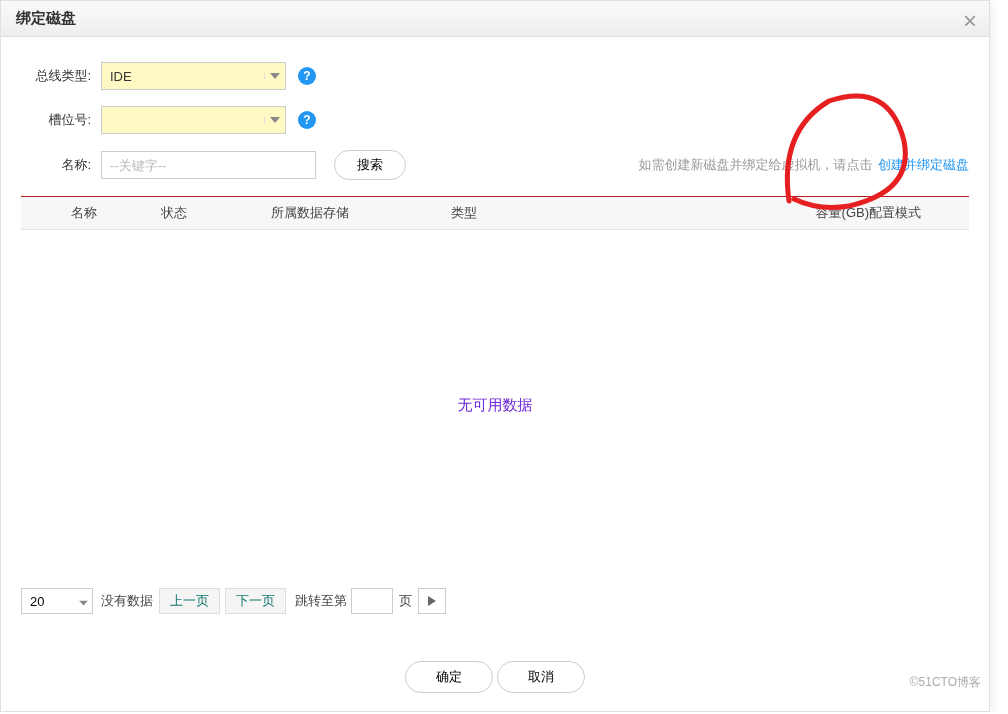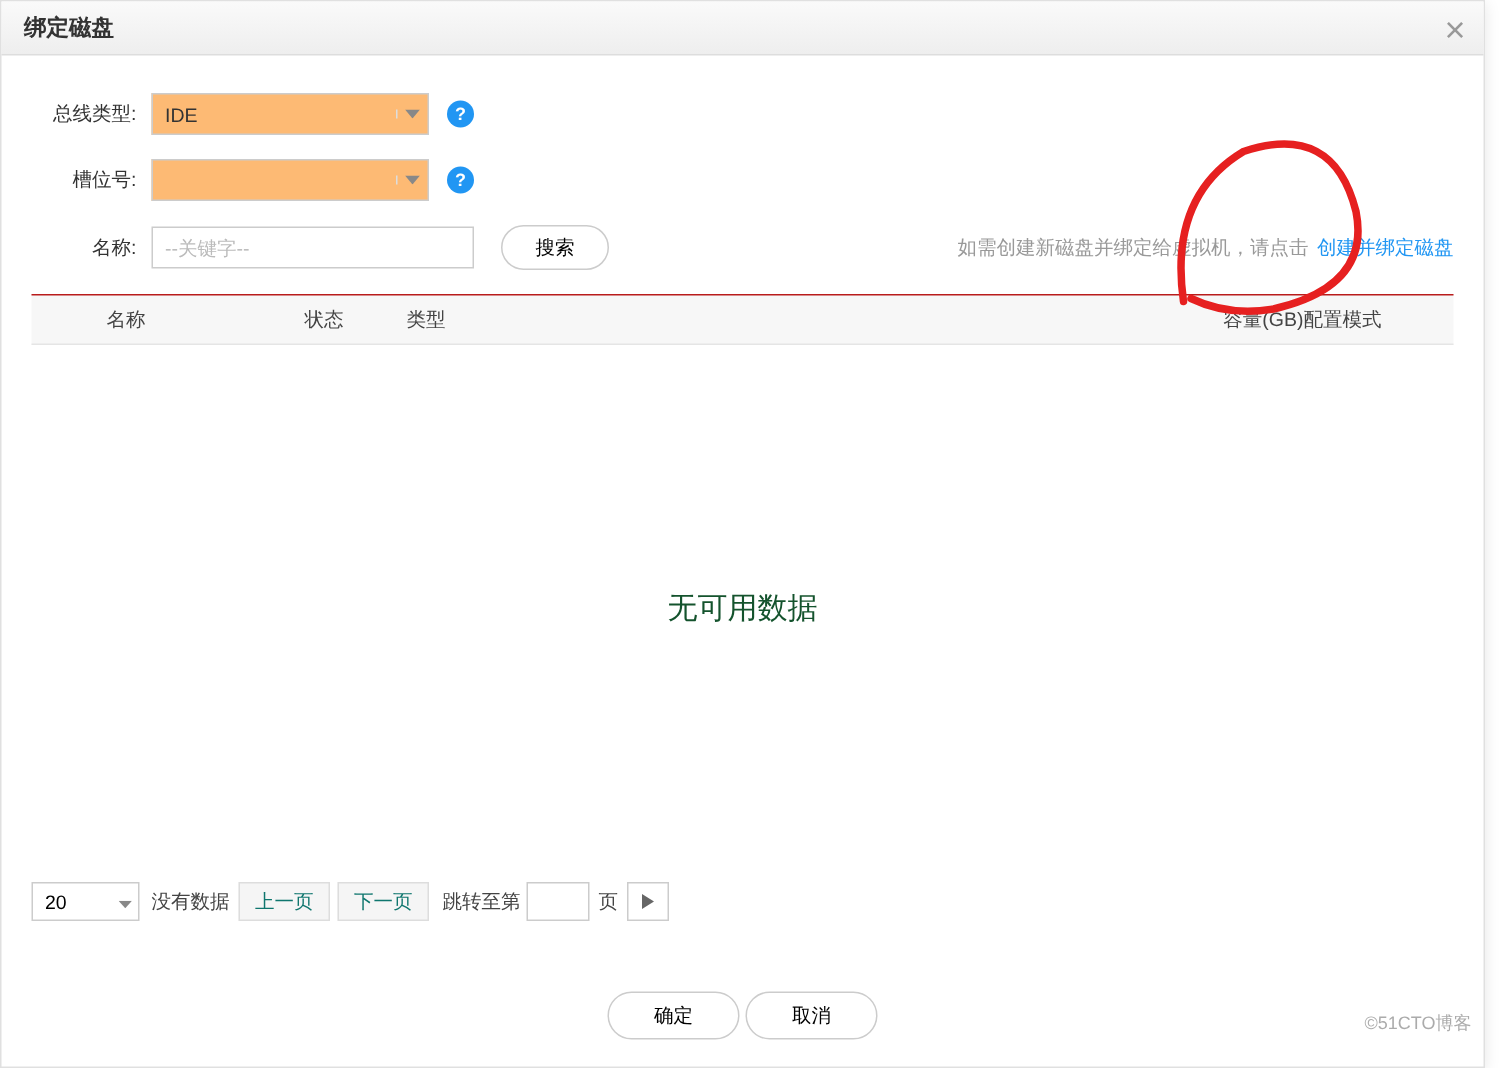--- a/index.html
+++ b/index.html
@@ -5,40 +5,40 @@
     * { box-sizing: border-box; margin: 0; padding: 0; }
     body { font-family: "Microsoft YaHei", Arial, sans-serif; font-size: 13px; color: #333; background: #fff; }
     .dialog { width: 990px; background: #fff; border: 1px solid #e0e0e0; box-shadow: 0 2px 10px rgba(0,0,0,0.1); position: relative; }
     .dialog-header { background: linear-gradient(#fafafa, #eee); border-bottom: 1px solid #ddd; padding: 8px 15px; position: relative; }
     .dialog-title { font-size: 15px; font-weight: bold; color: #333; }
     .close-btn { position: absolute; right: 12px; top: 8px; font-size: 24px; color: #999; cursor: pointer; line-height: 1; }
     .dialog-body { padding: 25px 20px 15px 20px; }
     .form-row { display: flex; align-items: center; margin-bottom: 16px; }
     .form-label { width: 70px; text-align: right; margin-right: 10px; color: #333; }
     .select-wrap { position: relative; width: 185px; }
-    .select-input { width: 100%; height: 28px; border: 1px solid #ccc; padding: 0 24px 0 8px; font-size: 13px; background: #fdba74; color: #333; }
+    .select-input { width: 100%; height: 28px; border: 1px solid #ccc; padding: 0 24px 0 8px; font-size: 13px; background: #fef9c3; color: #333; }
     .select-arrow { position: absolute; right: 6px; top: 50%; transform: translateY(-50%); pointer-events: none; color: #888; border-left: 1px solid #ddd; padding-left: 5px; }
     .select-arrow svg { display: block; }
     .help-icon { width: 18px; height: 18px; margin-left: 12px; display: inline-flex; align-items: center; justify-content: center; background: #2196f3; color: #fff; border-radius: 50%; font-size: 12px; font-weight: bold; cursor: pointer; }
     .text-input { width: 215px; height: 28px; border: 1px solid #ccc; padding: 0 8px; font-size: 13px; }
     .text-input::placeholder { color: #bbb; }
     .search-btn { margin-left: 18px; height: 30px; padding: 0 22px; border: 1px solid #ccc; border-radius: 15px; background: #fff; cursor: pointer; font-size: 13px; }
     .hint-row { display: flex; align-items: center; margin-bottom: 16px; }
     .hint-text { margin-left: auto; color: #999; font-size: 13px; }
     .hint-link { color: #2196f3; cursor: pointer; margin-left: 2px; }
     .table-wrap { margin-top: 10px; }
     .table-header { display: flex; background: #f7f7f7; border-top: 1px solid #b91c1c; border-bottom: 1px solid #e5e5e5; height: 34px; align-items: center; color: #444; font-size: 13px; }
     .col-name { width: 140px; padding-left: 50px; }
-    .col-status { width: 110px; text-align: center; }
+    .col-status { width: 110px; }
     .col-store { width: 180px; }
     .col-type { width: 170px; }
     .col-spacer { flex: 1; }
     .col-capacity { width: 90px; text-align: right; }
     .col-mode { width: 100px; text-align: left; }
-    .table-empty { height: 350px; display: flex; align-items: center; justify-content: center; color: #14532d; font-size: 20px; }
+    .table-empty { height: 350px; display: flex; align-items: center; justify-content: center; color: #6d28d9; font-size: 15px; }
     .pagination { display: flex; align-items: center; padding: 8px 0 20px 0; font-size: 13px; color: #444; }
     .page-select-wrap { position: relative; width: 72px; margin-right: 8px; }
     .page-select { width: 100%; height: 26px; border: 1px solid #ccc; padding: 0 18px 0 8px; font-size: 13px; background: #fff; }
     .page-select-arrow { position: absolute; right: 5px; top: 50%; transform: translateY(-50%); pointer-events: none; color: #888; }
     .page-text { margin-right: 6px; }
     .page-btn { height: 26px; padding: 0 10px; border: 1px solid #ddd; background: #f5f5f5; color: #0f766e; cursor: not-allowed; margin-right: 5px; font-size: 13px; }
     .page-jump-label { margin: 0 4px 0 4px; }
     .page-jump-input { width: 42px; height: 26px; border: 1px solid #ccc; text-align: center; }
     .page-unit { margin: 0 6px; }
     .page-go { width: 28px; height: 26px; border: 1px solid #ccc; background: #fff; cursor: pointer; display: inline-flex; align-items: center; justify-content: center; }
@@ -91,20 +91,21 @@
       <span class="hint-text">
         <span>如需创建新磁盘并绑定给虚拟机，请点击</span>
         <span class="hint-link">创建并绑定磁盘</span>
       </span>
     </div>
 
     <div class="table-wrap">
       <div class="table-header">
         <div class="col-name">名称</div>
         <div class="col-status">状态</div>
+        <div class="col-store">所属数据存储</div>
         <div class="col-type">类型</div>
         <div class="col-spacer"></div>
         <div class="col-capacity">容量(GB)</div>
         <div class="col-mode">配置模式</div>
       </div>
       <div class="table-empty">无可用数据</div>
     </div>
 
     <div class="pagination">
       <div class="page-select-wrap">

